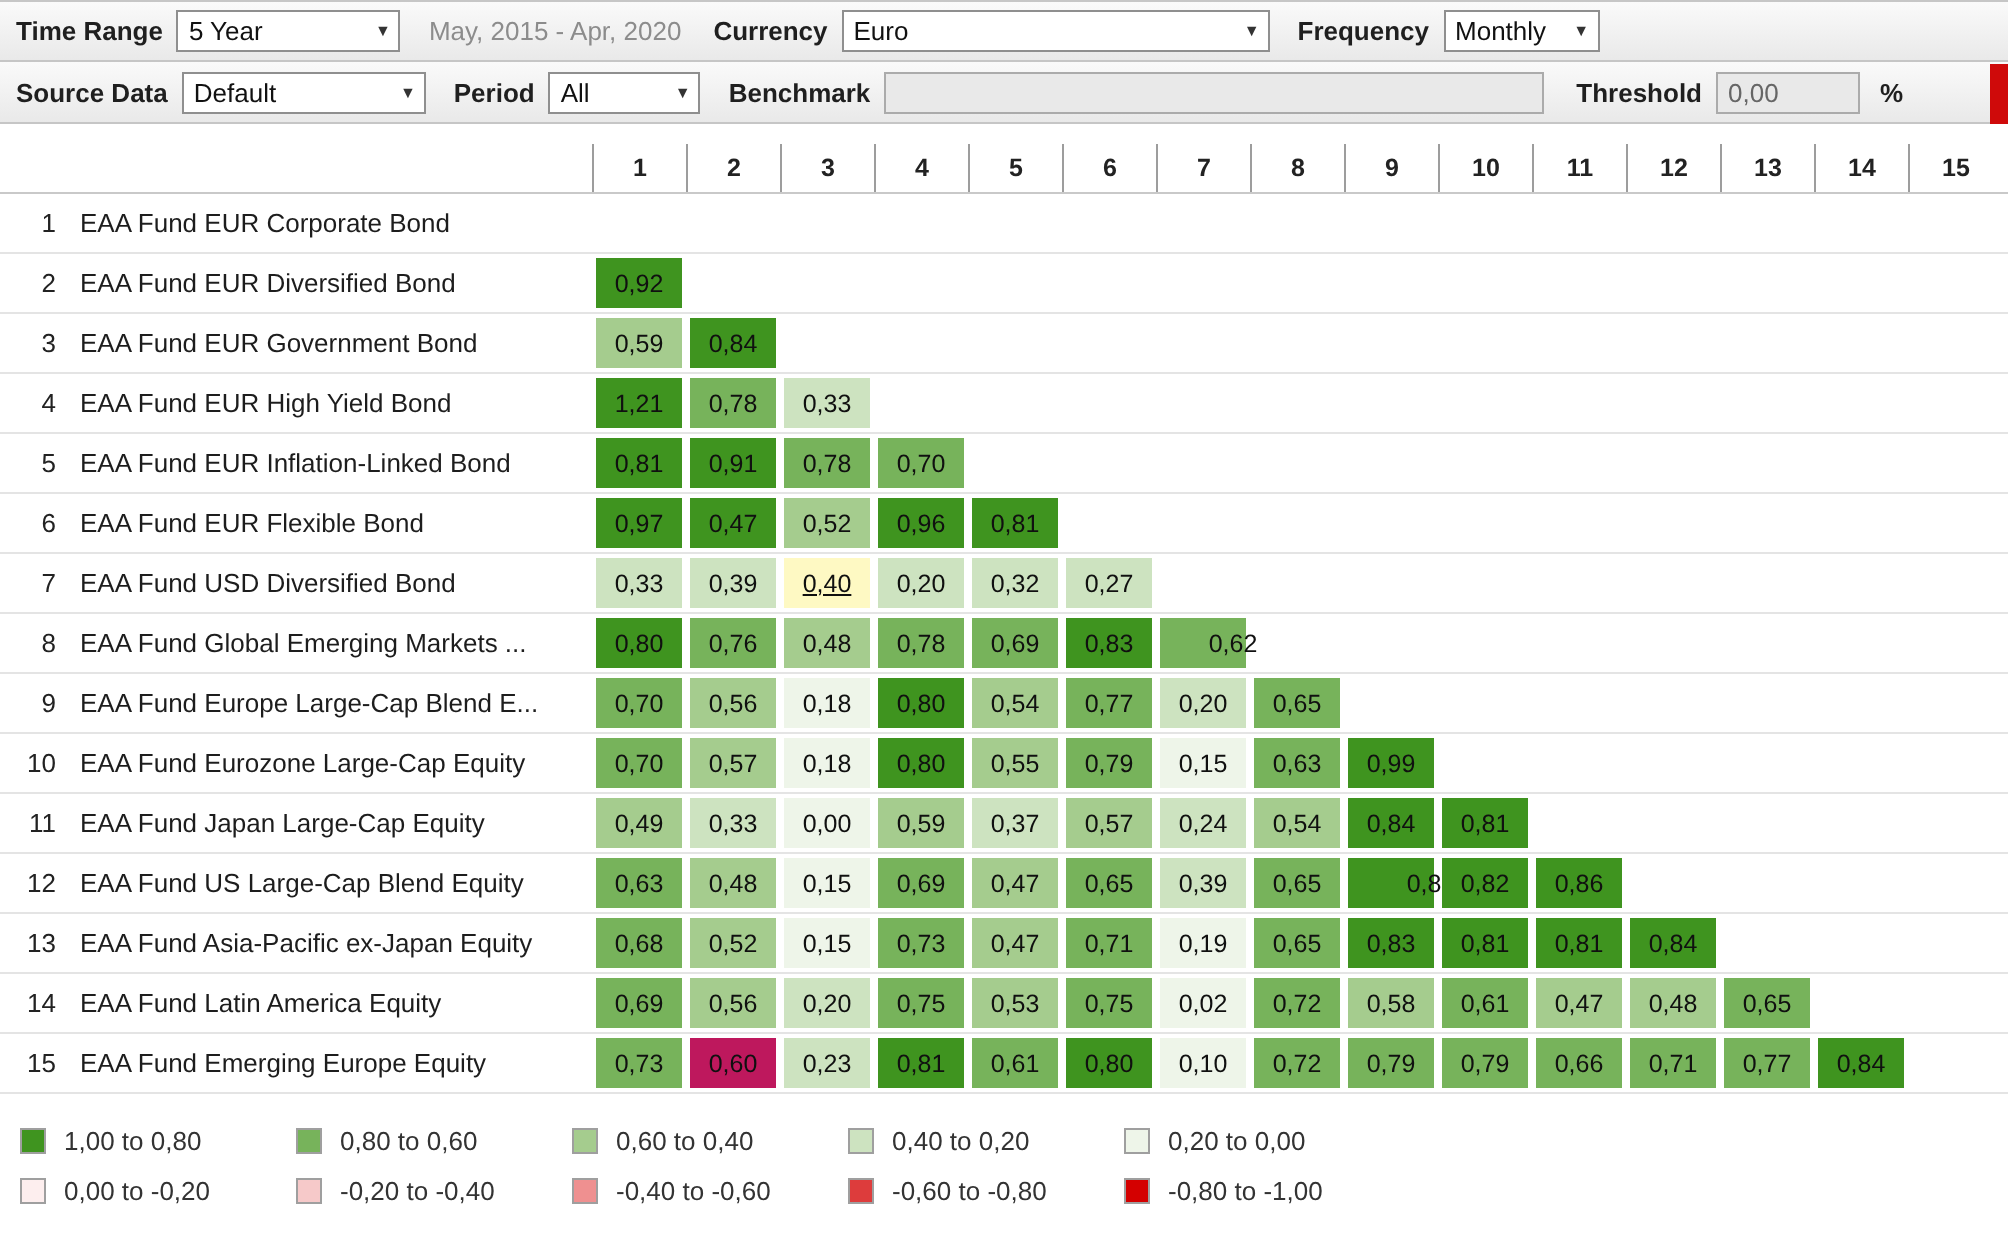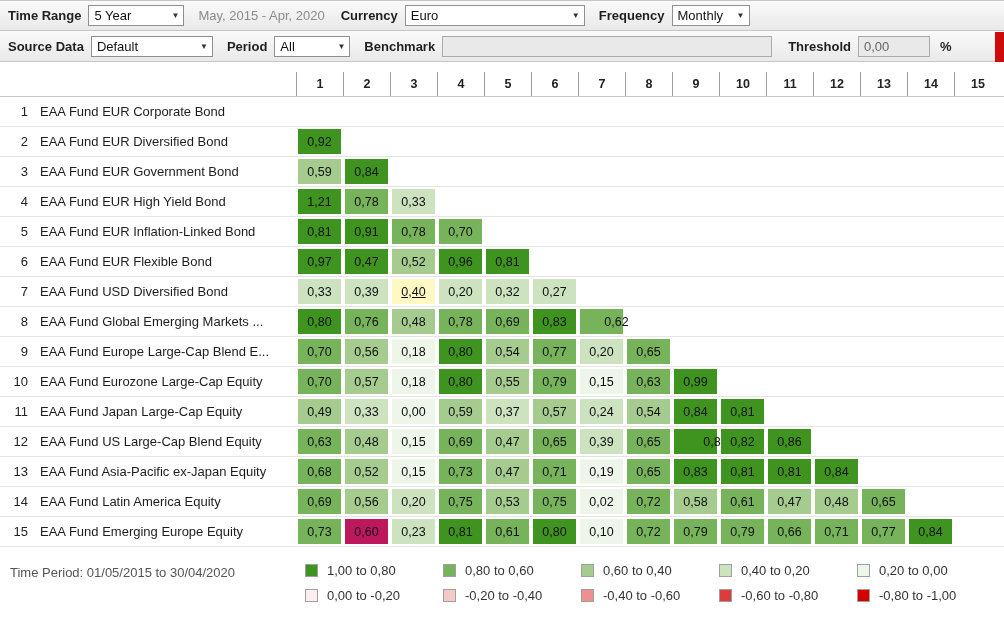--- a/index.html
+++ b/index.html
@@ -74,27 +74,27 @@
   }
   .legend-label { margin-left: 9px; color: #333; font-size: 13px; white-space: nowrap; }
 </style>
 </head>
 <body>
 
 <div class="app">
 
   <div class="toolbar toolbar-top">
     <span class="lbl">Time Range</span>
-    <div class="selectbox" style="width:96px">
+    <div class="selectbox" style="width:112px">
       <span>5 Year</span>
       <span class="arrow">▼</span>
     </div>
     <span class="daterange">May, 2015 - Apr, 2020</span>
     <span class="lbl">Currency</span>
-    <div class="selectbox" style="width:180px">
+    <div class="selectbox" style="width:214px">
       <span>Euro</span>
       <span class="arrow">▼</span>
     </div>
     <span class="lbl">Frequency</span>
     <div class="selectbox" style="width:78px">
       <span>Monthly</span>
       <span class="arrow">▼</span>
     </div>
   </div>
 
@@ -631,21 +631,20 @@
           </div>
           <div class="m-cell">
             <div class="cv" style="background: rgb(63, 148, 31);">0,84</div>
           </div>
           <div class="m-cell"></div>
         </div>
       </div>
   </div>
 
   <div class="footer">
-    <div class="time-period">Time Period: 01/05/2015 to 30/04/2020</div>
     <div class="legend" id="legend-grid">
         <div class="legend-item">
           <span class="swatch" style="background: rgb(63, 148, 31);"></span>
           <span class="legend-label">1,00 to 0,80</span>
         </div>
         <div class="legend-item">
           <span class="swatch" style="background: rgb(119, 179, 91);"></span>
           <span class="legend-label">0,80 to 0,60</span>
         </div>
         <div class="legend-item">

